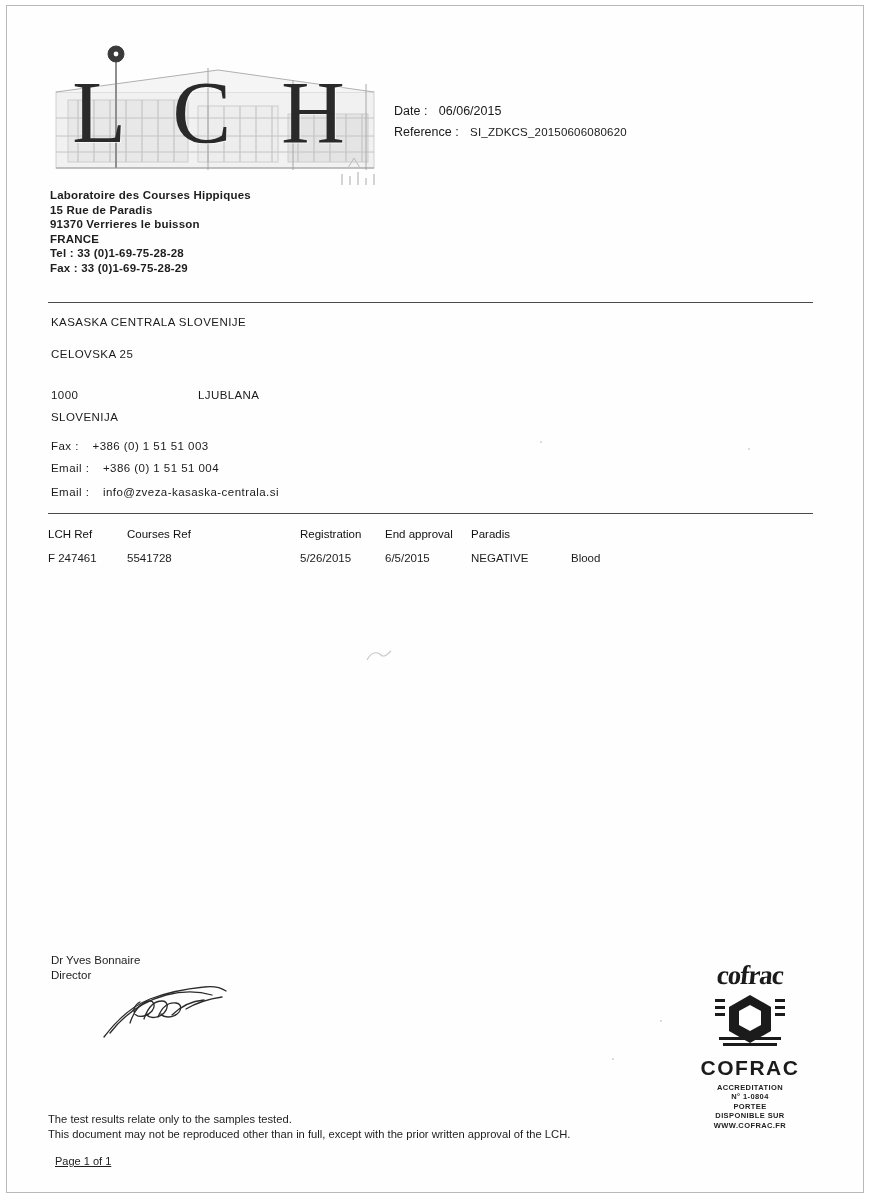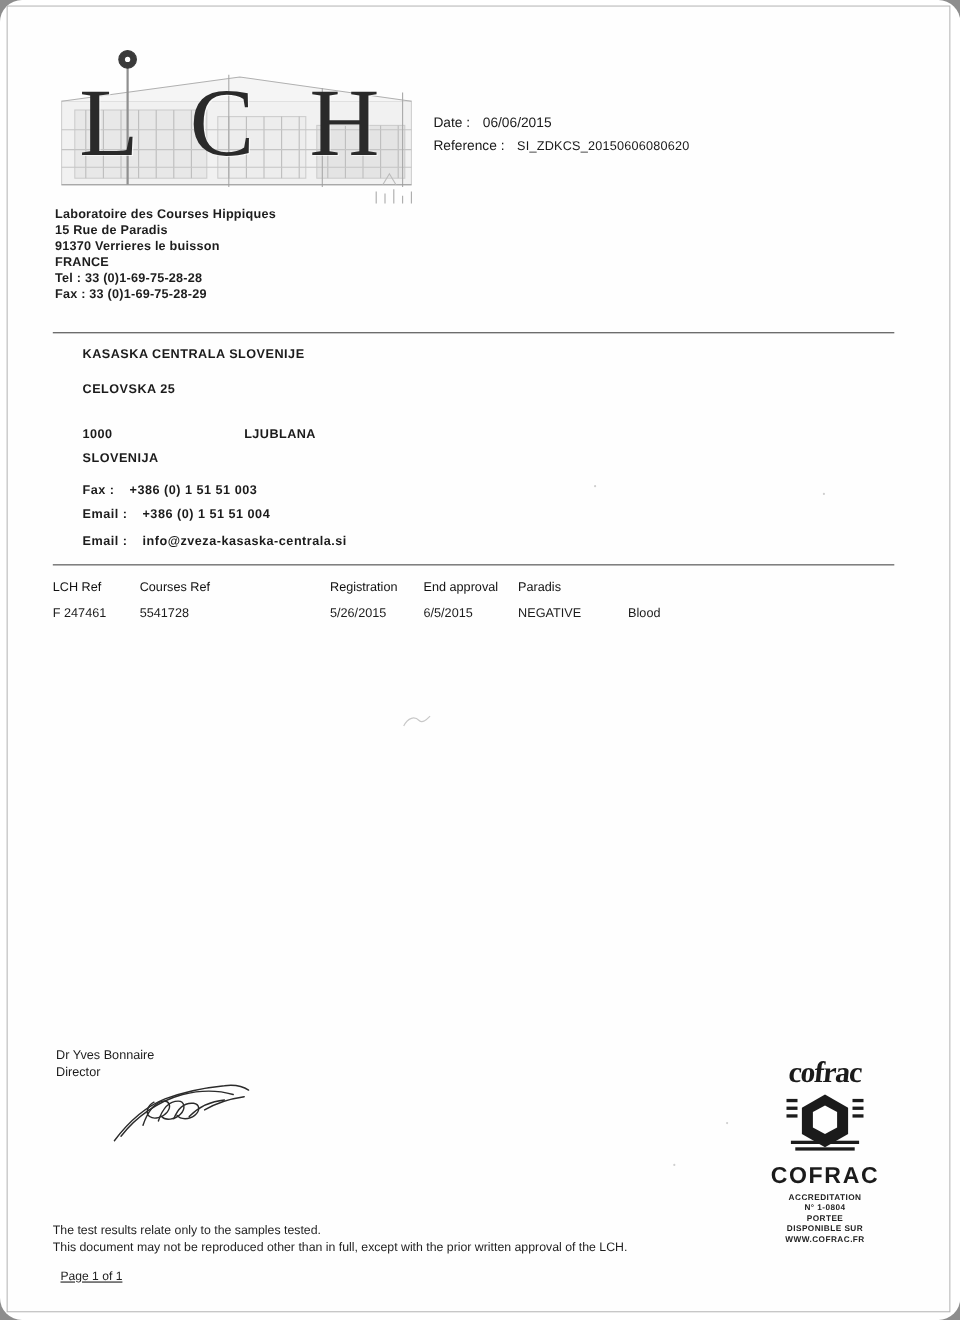--- a/index.html
+++ b/index.html
@@ -9,21 +9,20 @@
   }
   body {
     font-family: "Liberation Sans", sans-serif;
   }
   .page {
     position: relative;
     width: 873px;
     height: 1200px;
     background: #ffffff;
     overflow: hidden;
-    border-radius: 20px;
   }
   .scan-frame {
     position: absolute;
     left: 6px;
     top: 5px;
     width: 858px;
     height: 1188px;
     border: 1px solid #b9b9b9;
     box-sizing: border-box;
     pointer-events: none;
@@ -104,24 +103,23 @@
     background: #4a4a4a;
   }
   .rule.r1 { top: 302px; }
   .rule.r2 { top: 513px; }
 
   
   .client {
     position: absolute;
     left: 51px;
     font-size: 11.5px;
-    font-weight: bold;
+    font-weight: normal;
     color: #1b1b1b;
     letter-spacing: 0.45px;
-    margin-left: 24px;
   }
   .client.c-name { top: 316px; }
   .client.c-street { top: 348px; }
   .client.c-zip { top: 389px; }
   .client.c-city { left: 198px; top: 389px; letter-spacing: 0.4px; }
   .client.c-country { top: 411px; }
   .client.c-fax { top: 440px; }
   .client.c-email1 { top: 462px; }
   .client.c-email2 { top: 486px; }
   .client .k { display: inline-block; }

